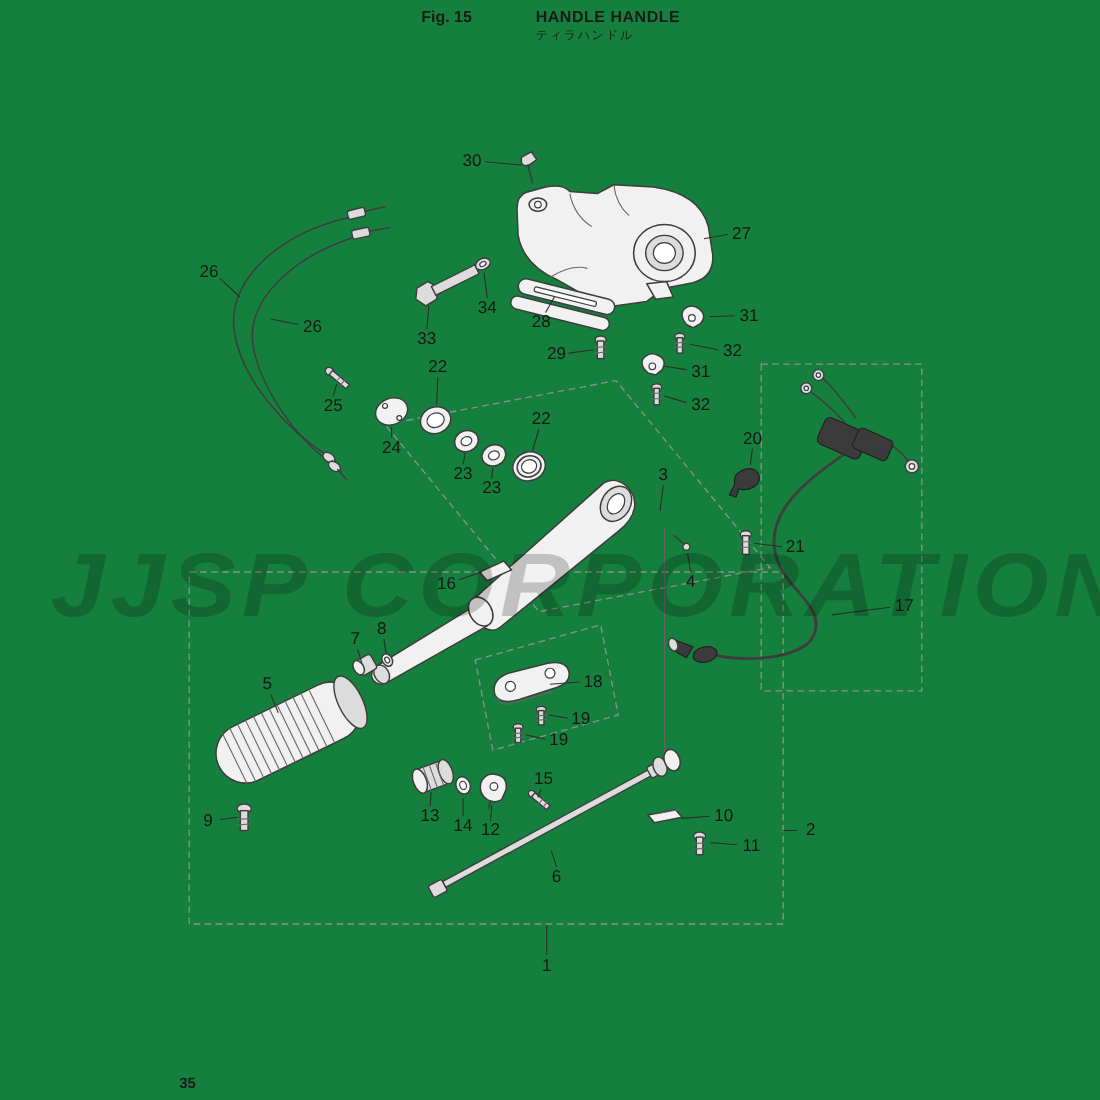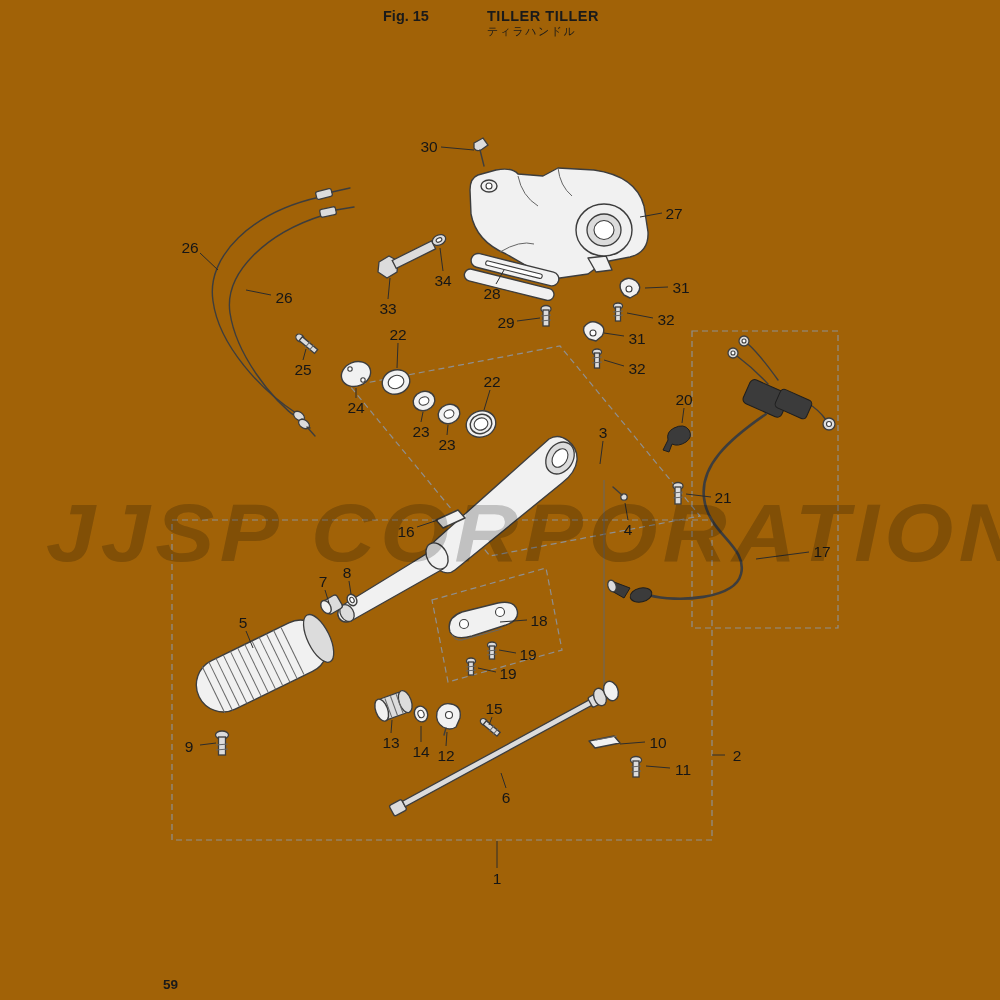--- a/index.html
+++ b/index.html
@@ -1,18 +1,18 @@
 <!DOCTYPE html>
 <html><head>
 <meta charset="utf-8">
 <style>
   *{margin:0;padding:0;box-sizing:border-box}
   html,body{background:#fff}
   body{width:1000px;height:1000px;font-family:"Liberation Sans",sans-serif;color:#1a1a1a}
-  .page{position:relative;width:1000px;height:1000px;background:#a16207;overflow:hidden}
+  .page{position:relative;width:1000px;height:1000px;background:#15803d;overflow:hidden}
   .fig-label{position:absolute;left:383px;top:8px;font-size:14.5px;font-weight:bold}
   .page-title{position:absolute;left:487px;top:8px;font-size:14.5px;font-weight:bold;letter-spacing:.5px}
   .page-title-jp{position:absolute;left:487px;top:24px;font-size:11px;letter-spacing:1.5px}
   .page-number{position:absolute;left:163px;top:977px;font-size:13.5px;font-weight:bold}
   .watermark{position:absolute;left:46px;top:486px;font-size:82px;font-weight:bold;font-style:italic;
     letter-spacing:5px;color:#ccc;white-space:nowrap;mix-blend-mode:multiply;
     transform:scaleX(1.08);transform-origin:left center;pointer-events:none;z-index:5}
   svg.diagram{position:absolute;left:0;top:0;z-index:1}
   svg .ln{fill:none;stroke:#3d3d3d;stroke-width:1.4;stroke-linecap:round;stroke-linejoin:round}
   svg .ln-thin{fill:none;stroke:#666;stroke-width:1}
@@ -25,21 +25,21 @@
   svg .leader{stroke:#2c2c2c;stroke-width:1}
   svg .callout{font-family:"Liberation Sans",sans-serif;font-size:15.5px;fill:#161616;
     text-anchor:middle;dominant-baseline:central}
 </style>
 </head>
 <body>
 
 <div class="page">
 
   <span class="fig-label">Fig. 15</span>
-  <span class="page-title">TILLER TILLER</span>
+  <span class="page-title">HANDLE HANDLE</span>
   <span class="page-title-jp">ティラハンドル</span>
 
   <svg class="diagram" width="1000" height="1000" viewBox="0 0 1000 1000" xmlns="http://www.w3.org/2000/svg">
 
     <g>
       <polygon class="dash" points="350,386 560,346 700,516 490,556"></polygon>
       <rect class="dash" x="692" y="331" width="146" height="297"></rect>
       <rect class="dash" x="172" y="520" width="540" height="320"></rect>
       <polygon class="dash" points="432,600 546,568 562,650 448,682"></polygon>
     </g>
@@ -364,14 +364,14 @@
         <text x="506" y="797" class="callout">6</text>
         <line x1="725" y1="755" x2="712" y2="755" class="leader"></line>
         <text x="737" y="755" class="callout">2</text>
         <line x1="497" y1="868" x2="497" y2="841" class="leader"></line>
         <text x="497" y="878" class="callout">1</text>
       </g>
   </svg>
 
   <div class="watermark">JJSP CORPORATION</div>
 
-  <span class="page-number">59</span>
+  <span class="page-number">35</span>
 </div>
 
 </body></html>

